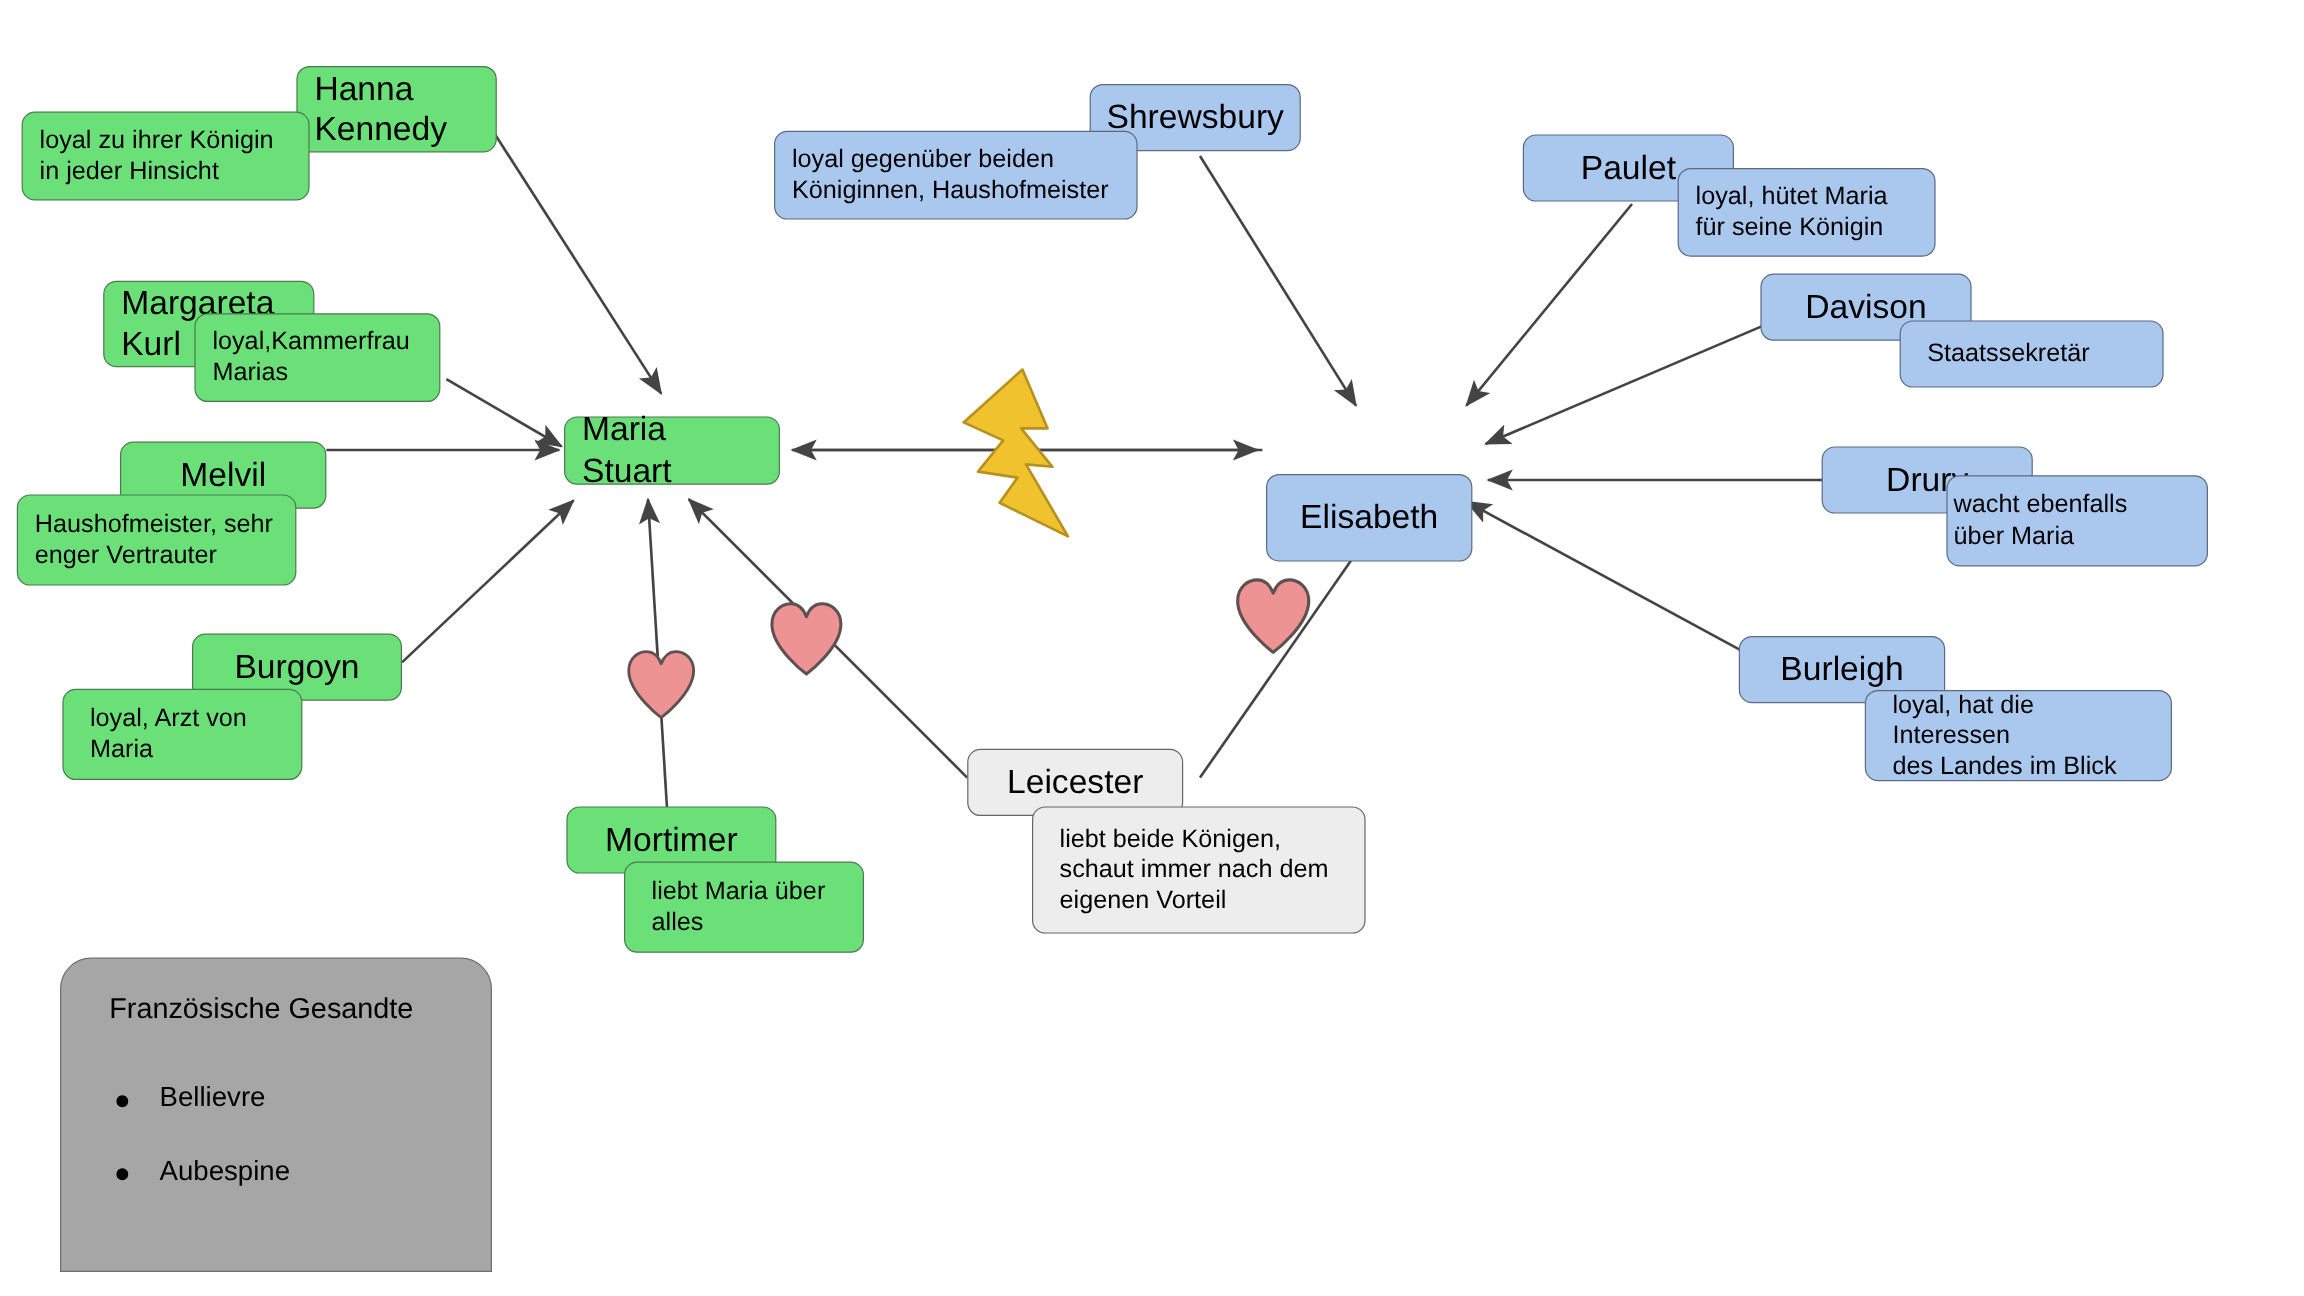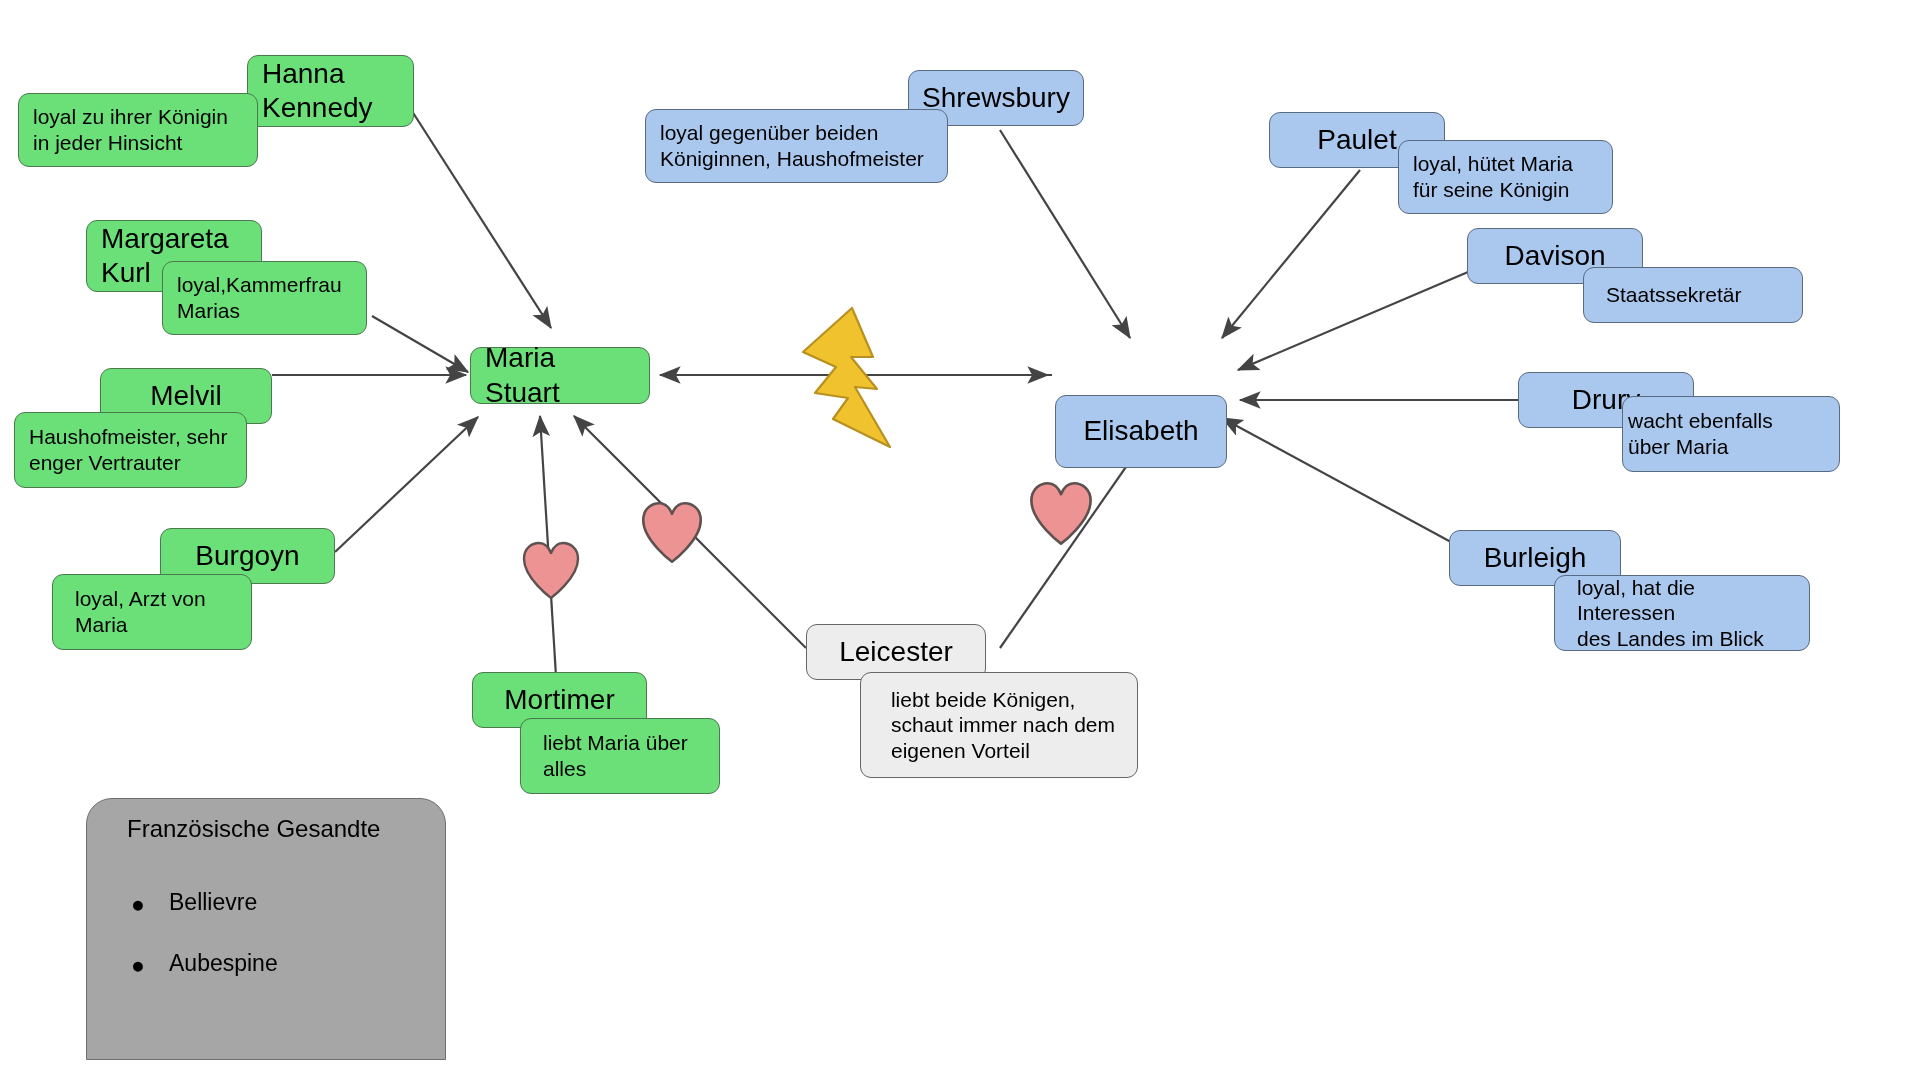--- a/index.html
+++ b/index.html
@@ -40,42 +40,40 @@
     background: #6BE078;
     border: 1.4px solid #4a7a4f;
   }
   .node-blue {
     background: #AAC8EE;
     border: 1.4px solid #5b6a83;
   }
   .node-grey {
     background: #EDEDED;
     border: 1.4px solid #666666;
-    justify-content: center;
   }
   .title {
     font-size: 28px;
   }
   .note {
     font-size: 21px;
   }
   .heart {
     position: absolute;
   }
   .bolt {
     position: absolute;
   }
   .legend {
     position: absolute;
     box-sizing: border-box;
     background: #A6A6A6;
     border: 1.4px solid #6f6f6f;
     border-radius: 26px 26px 0 0;
-    padding: 16px 30px;
-    margin-left: 36px;
+    padding: 28px 30px;
   }
   .legend-title {
     font-size: 24px;
     color: #000;
     margin: 0 0 46px 10px;
   }
   .legend-list {
     margin: 0;
     padding: 0 0 0 52px;
     list-style: none;
@@ -145,21 +143,21 @@
 
   <div class="node node-green title" style="left:247px; top:55px; width:167px; height:72px;">
     <span>Hanna
 Kennedy</span>
   </div>
   <div class="node node-green note" style="left:18px; top:93px; width:240px; height:74px;">
     <span>loyal zu ihrer Königin
 in jeder Hinsicht</span>
   </div>
 
-  <div class="node node-green title" style="left:86px; top:220px; width:176px; height:72px;">
+  <div class="node node-green title" style="left:86px; top:234px; width:176px; height:72px;">
     <span>Margareta
 Kurl</span>
   </div>
   <div class="node node-green note" style="left:162px; top:261px; width:205px; height:74px;">
     <span>loyal,Kammerfrau
 Marias</span>
   </div>
 
   <div class="node node-green title" style="left:100px; top:368px; width:172px; height:56px; justify-content:center;">
     <span>Melvil</span>

